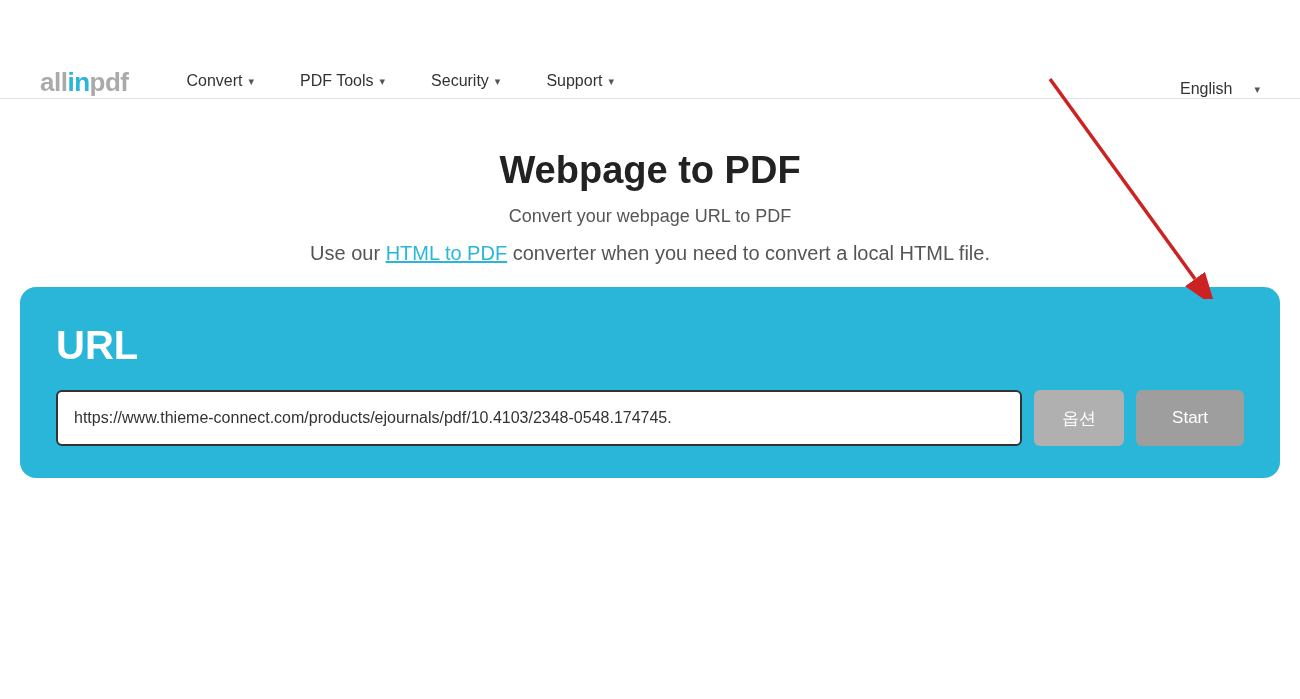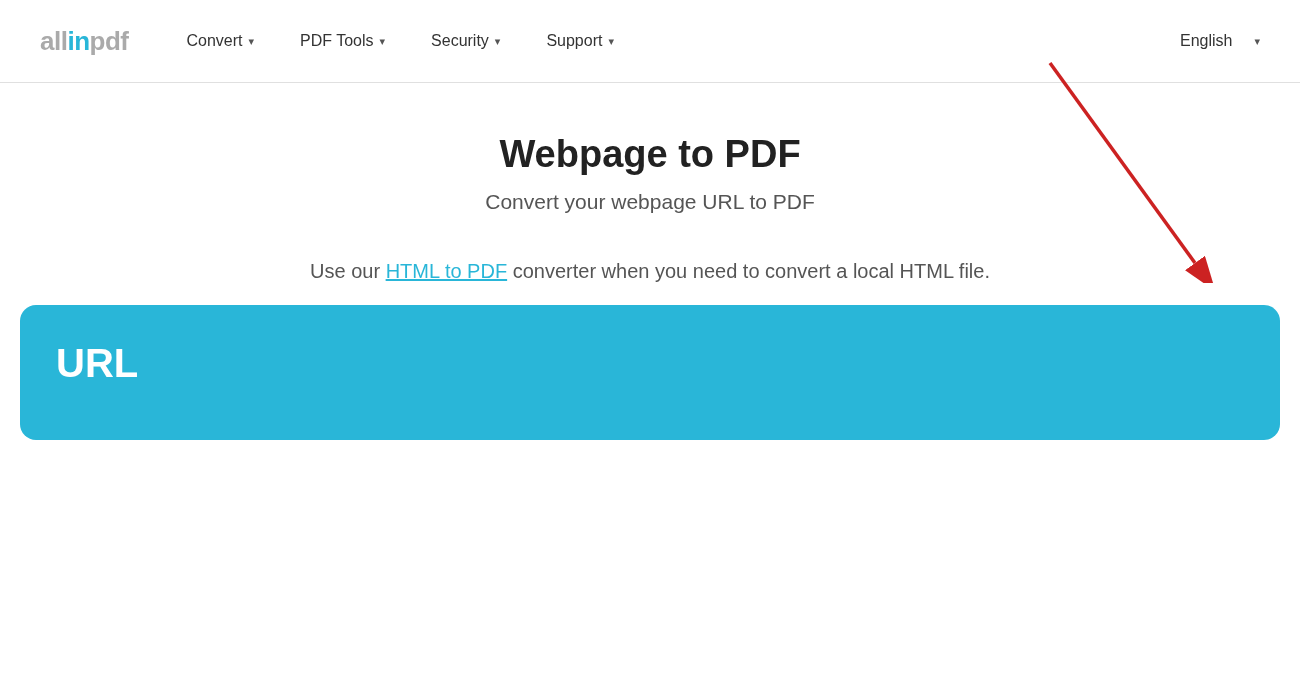--- a/index.html
+++ b/index.html
@@ -1,23 +1,23 @@
 <!DOCTYPE html>
 <html><head>
   <meta charset="utf-8">
   <style>
     * { margin: 0; padding: 0; box-sizing: border-box; }
     body { font-family: -apple-system, BlinkMacSystemFont, 'Segoe UI', Arial, sans-serif; background: #fff; width: 1300px; height: 699px; overflow: hidden; }
 
     
     .header {
       display: flex;
-      align-items: center;
+      align-items: flex-end;
       padding: 0 40px;
-      height: 83px;
+      height: 99px;
       border-bottom: 1px solid #e0e0e0;
       background: #fff;
     }
     .logo {
       display: flex;
       align-items: center;
       margin-right: 40px;
       text-decoration: none;
     }
     .logo-text {
@@ -65,23 +65,23 @@
       padding: 50px 40px 22px;
       text-align: center;
     }
     .page-title {
       font-size: 38px;
       font-weight: 800;
       color: #222;
       margin-bottom: 14px;
     }
     .page-subtitle {
-      font-size: 21px;
-      color: #555;
-      margin-bottom: 46px;
+      font-size: 18px;
+      color: #555;
+      margin-bottom: 15px;
     }
     .info-text {
       font-size: 20px;
       color: #555;
       margin-bottom: 0;
     }
     .info-text a {
       color: #29b6d8;
       text-decoration: underline;
     }
@@ -208,14 +208,19 @@
     <defs>
       <marker id="arrowhead" markerWidth="10" markerHeight="7" refX="0" refY="3.5" orient="auto">
         <polygon points="0 0, 10 3.5, 0 7" fill="#cc2222"></polygon>
       </marker>
     </defs>
     <line x1="10" y1="10" x2="155" y2="210" stroke="#cc2222" stroke-width="3.5" marker-end="url(#arrowhead)"></line>
   </svg>
 
   <div class="blue-section">
     <div class="url-label">URL</div>
+    <div class="input-row">
+      <input class="url-input" type="text" value="https://www.thieme-connect.com/products/ejournals/pdf/10.4103/2348-0548.174745." style="">
+      <button class="btn-options">옵션</button>
+      <button class="btn-start">Start</button>
+    </div>
   </div>
 </div>
 
 </body></html>

